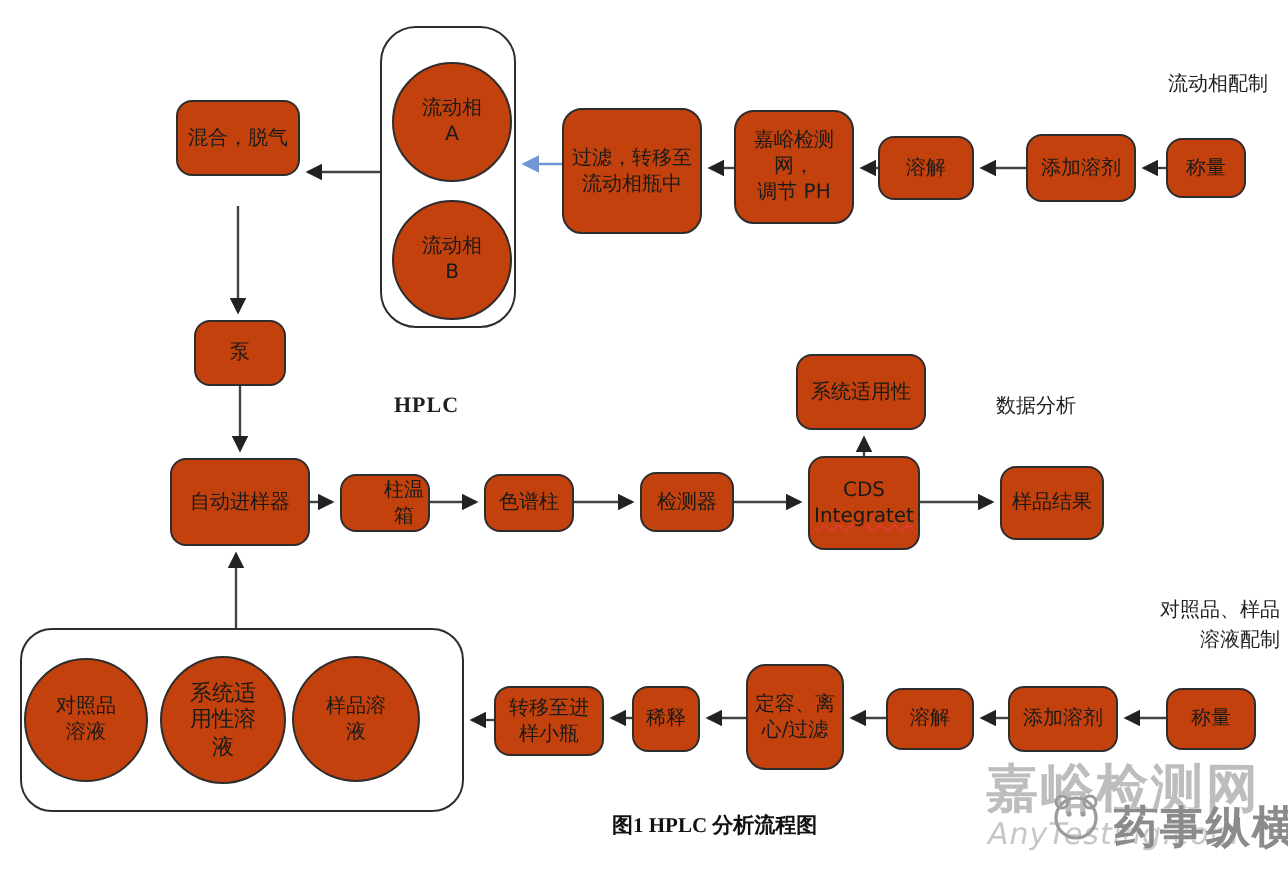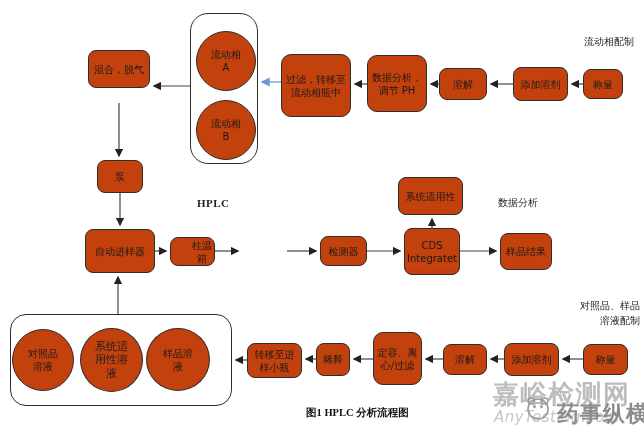--- a/index.html
+++ b/index.html
@@ -97,28 +97,29 @@
   <div class="node circle" style="left:196px;top:31px;width:60px;height:60px;">流动相
 A</div>
   <div class="node circle" style="left:196px;top:100px;width:60px;height:60px;">流动相
 B</div>
 
   <div class="node" style="left:88px;top:50px;width:62px;height:38px;">混合，脱气</div>
   <div class="node" style="left:97px;top:160px;width:46px;height:33px;">泵</div>
 
   <div class="node" style="left:281px;top:54px;width:70px;height:63px;border-radius:10px;">过滤，转移至
 流动相瓶中</div>
-  <div class="node" style="left:367px;top:55px;width:60px;height:57px;border-radius:10px;">数据分析，
+  <div class="node" style="left:367px;top:55px;width:60px;height:57px;border-radius:10px;">嘉峪检测网，
 调节 PH</div>
   <div class="node" style="left:439px;top:68px;width:48px;height:32px;">溶解</div>
   <div class="node" style="left:513px;top:67px;width:55px;height:34px;">添加溶剂</div>
   <div class="node" style="left:583px;top:69px;width:40px;height:30px;">称量</div>
 
   <div class="node" style="left:85px;top:229px;width:70px;height:44px;">自动进样器</div>
   <div class="node" style="left:170px;top:237px;width:45px;height:29px;padding-left:21px;">柱温箱</div>
+  <div class="node" style="left:242px;top:237px;width:45px;height:29px;">色谱柱</div>
   <div class="node" style="left:320px;top:236px;width:47px;height:30px;">检测器</div>
   <div class="node" style="left:404px;top:228px;width:56px;height:47px;flex-direction:column;">
     <span>CDS</span>
     <span class="misspell">Integratet</span>
   </div>
   <div class="node" style="left:500px;top:233px;width:52px;height:37px;">样品结果</div>
   <div class="node" style="left:398px;top:177px;width:65px;height:38px;">系统适用性</div>
 
   <div class="container-box" style="left:10px;top:314px;width:222px;height:92px;border-radius:16px;"></div>
   <div class="node circle" style="left:12px;top:329px;width:62px;height:62px;">对照品

